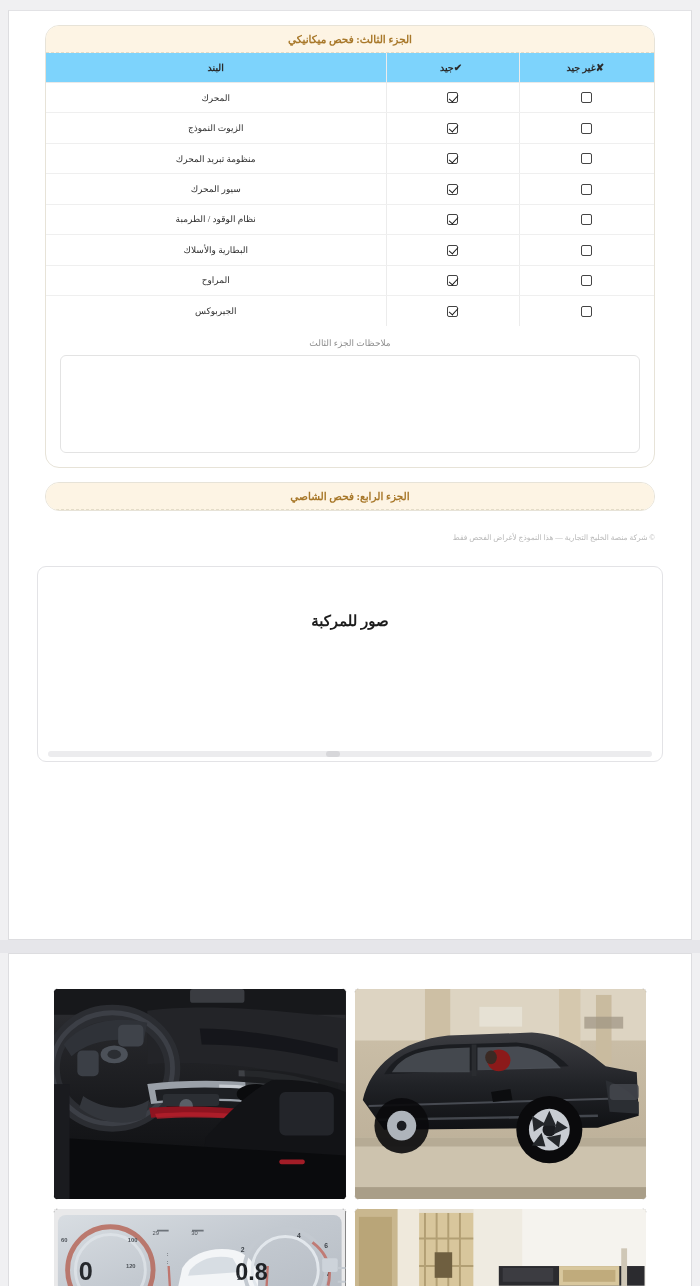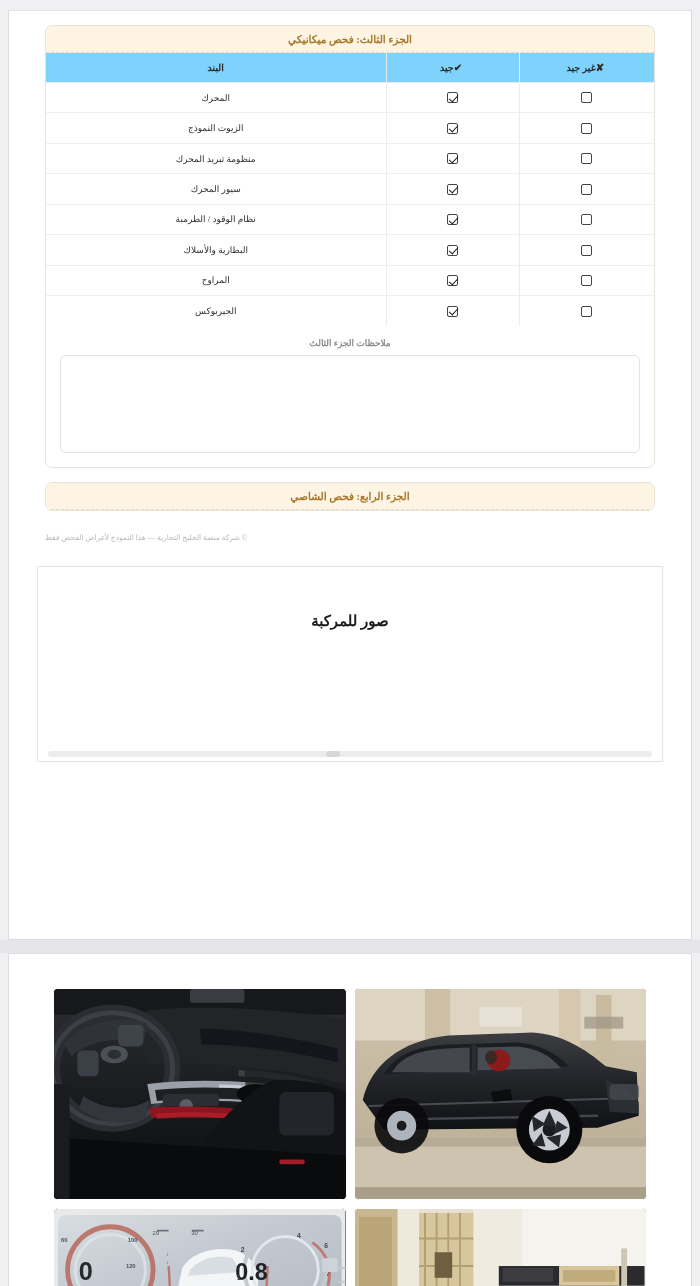--- a/index.html
+++ b/index.html
@@ -47,21 +47,21 @@
   }
 
   .doc-inner {
     padding: 0 36px;
   }
 
   
   .section-card {
     margin-top: 14px;
     border: 1px solid #e7e3d8;
-    border-radius: 7px;
+    border-radius: 14px;
     overflow: hidden;
     background: #ffffff;
   }
   .section-head {
     background: #fdf4e4;
     border-bottom: 1px dashed #e4dcc8;
     text-align: center;
     color: #a8782a;
     font-size: 10.5px;
     font-weight: bold;
@@ -120,52 +120,52 @@
     content: "";
     position: absolute;
     left: 2.6px; top: -0.4px;
     width: 4px; height: 8.2px;
     border: solid #1b1b1b;
     border-width: 0 1.5px 1.5px 0;
     transform: rotate(42deg);
   }
 
   
-  .notes-wrap { padding: 8px 14px 14px; font-weight: bold; }
+  .notes-wrap { padding: 8px 14px 14px; }
   .notes-label {
     text-align: center;
     font-size: 9px;
     color: #8d8d8d;
     padding: 4px 0 7px;
   }
   .notes-box {
     border: 1px solid #e3e3e3;
     border-radius: 6px;
     min-height: 98px;
     padding: 9px 12px;
     font-size: 9px;
     color: #2c2c2c;
     background: #fff;
     line-height: 1.6;
   }
   .notes-box.tall { min-height: 98px; }
 
   
   .doc-footer {
-    text-align: left;
+    text-align: right;
     font-size: 7.5px;
     color: #b9b9b9;
     padding: 22px 0 10px;
   }
 
   
   .photos-card {
     margin: 14px 28px 0;
     border: 1px solid #e3e3e6;
-    border-radius: 1px;
+    border-radius: 9px;
     background: #fff;
     height: 196px;
     position: relative;
     overflow: hidden;
   }
   .photos-title {
     text-align: center;
     font-size: 15px;
     font-weight: bold;
     color: #1c1c1c;

